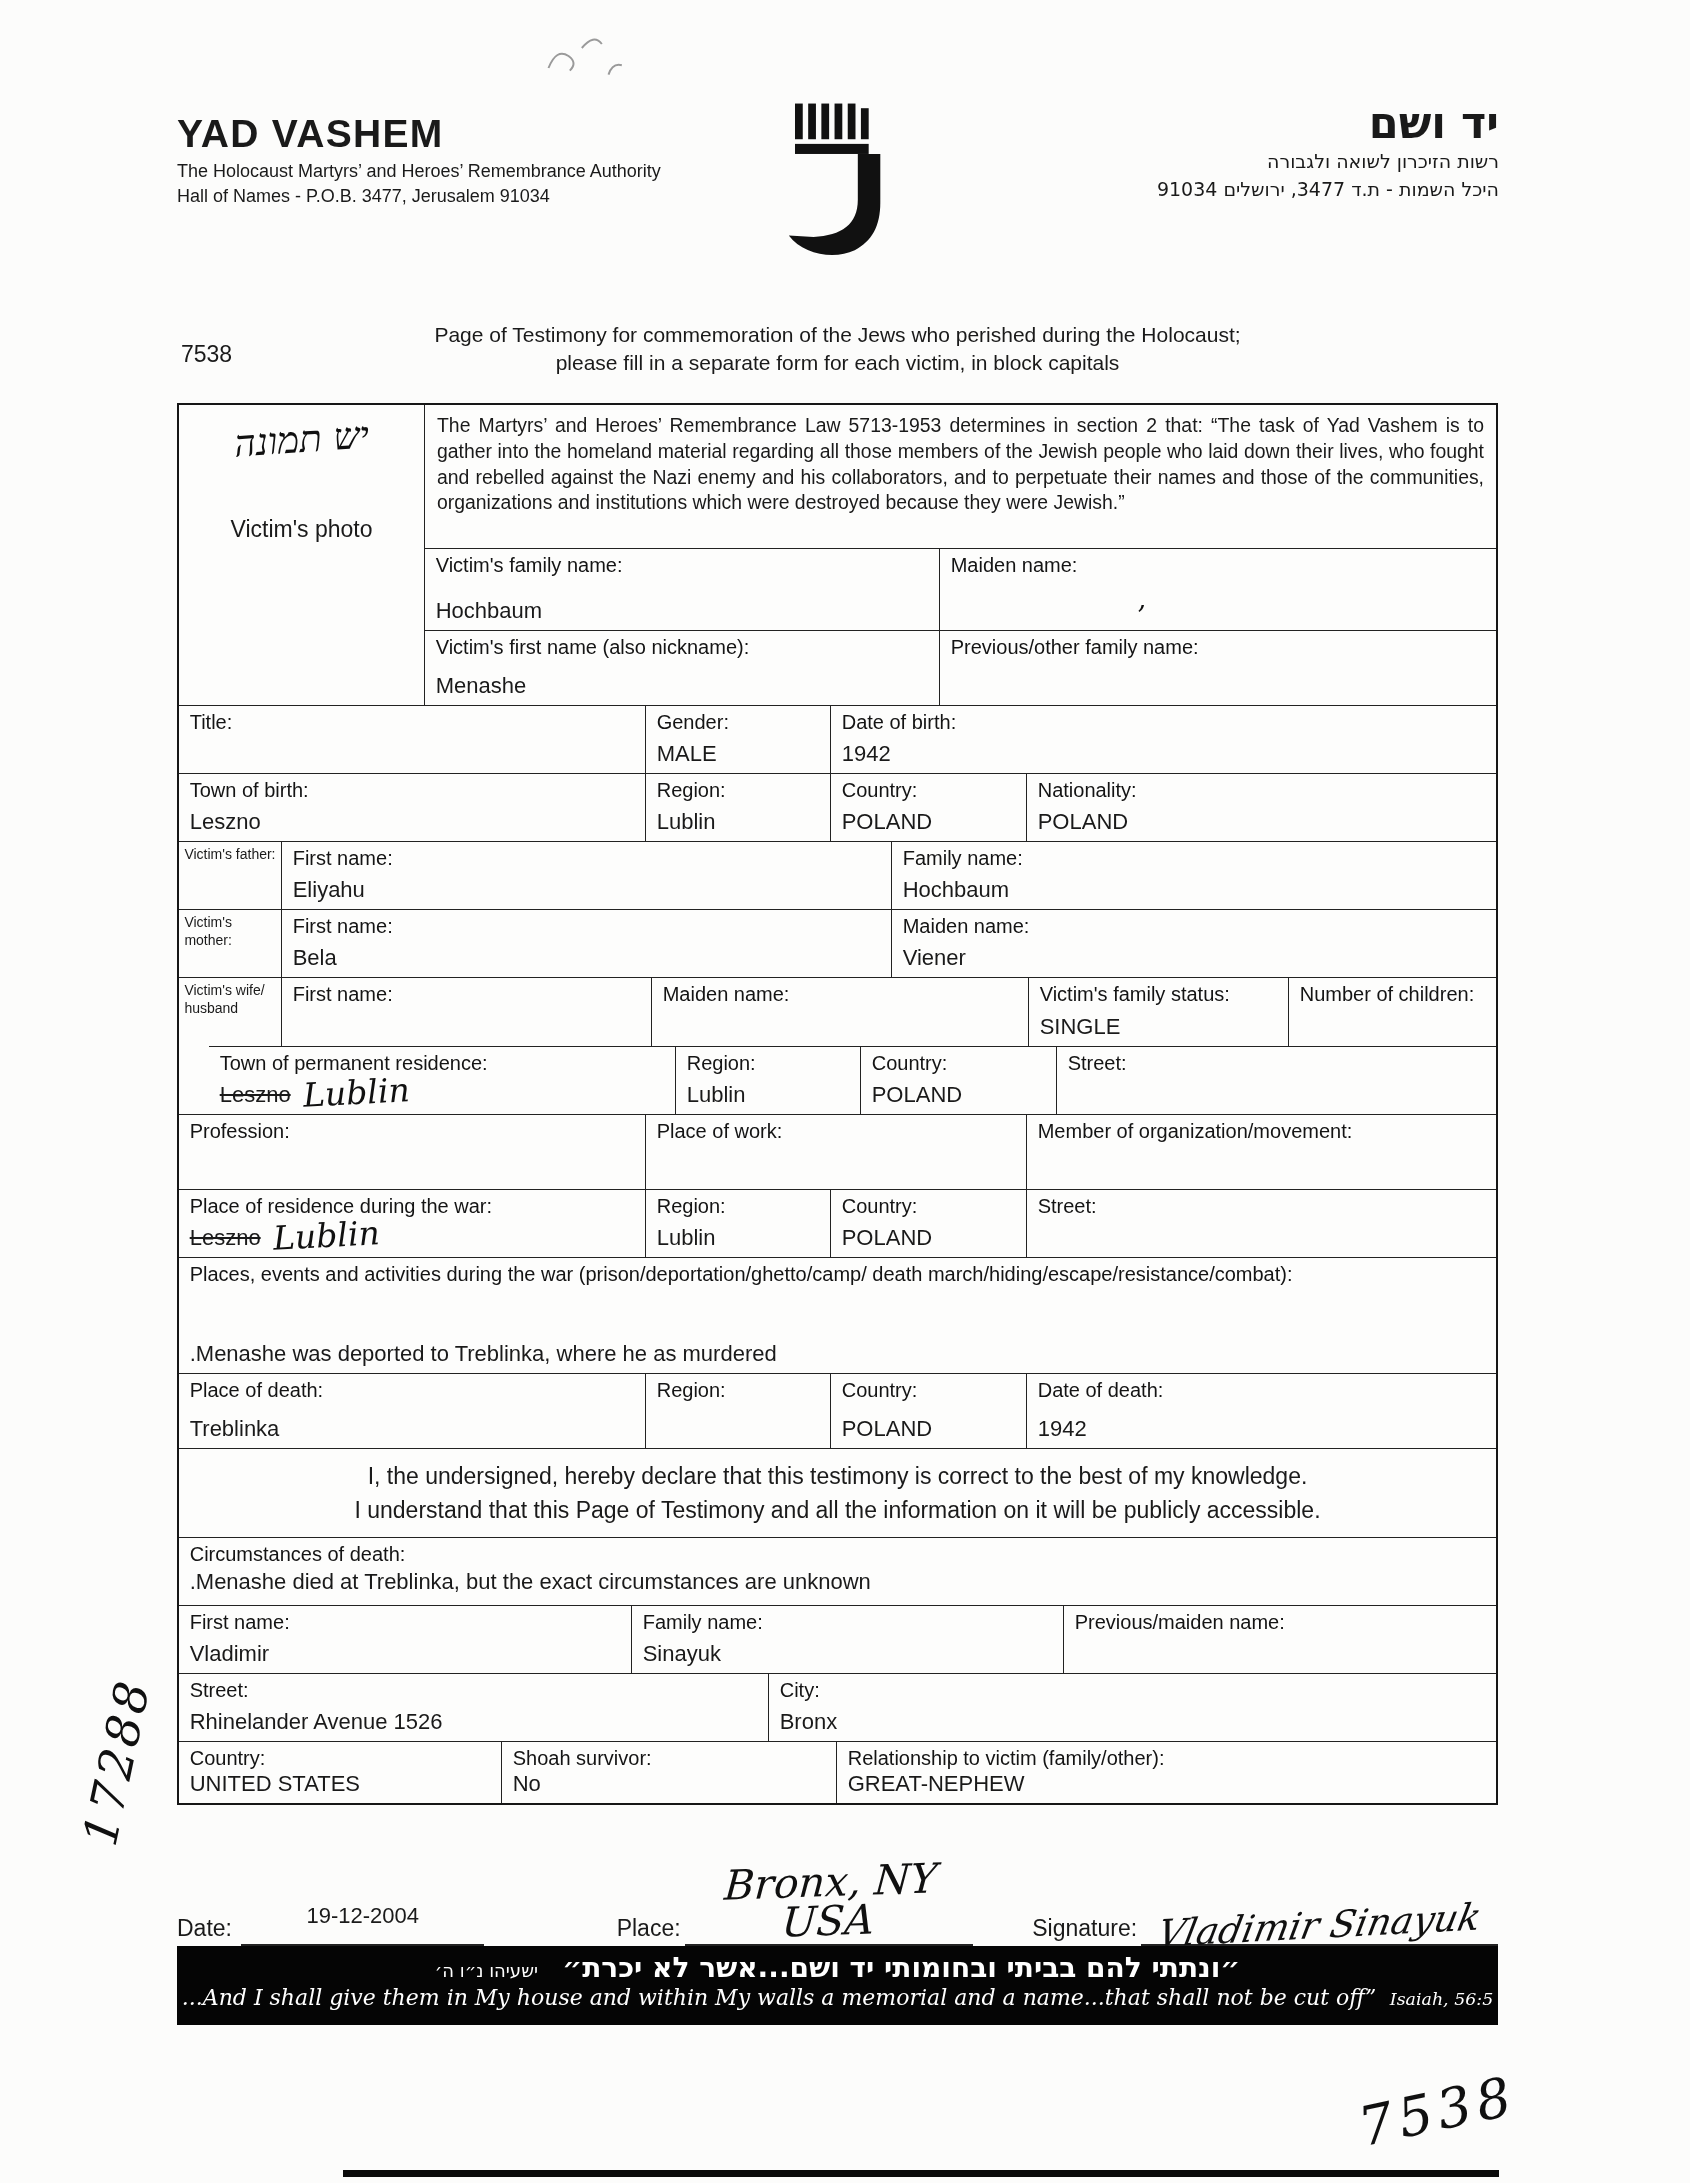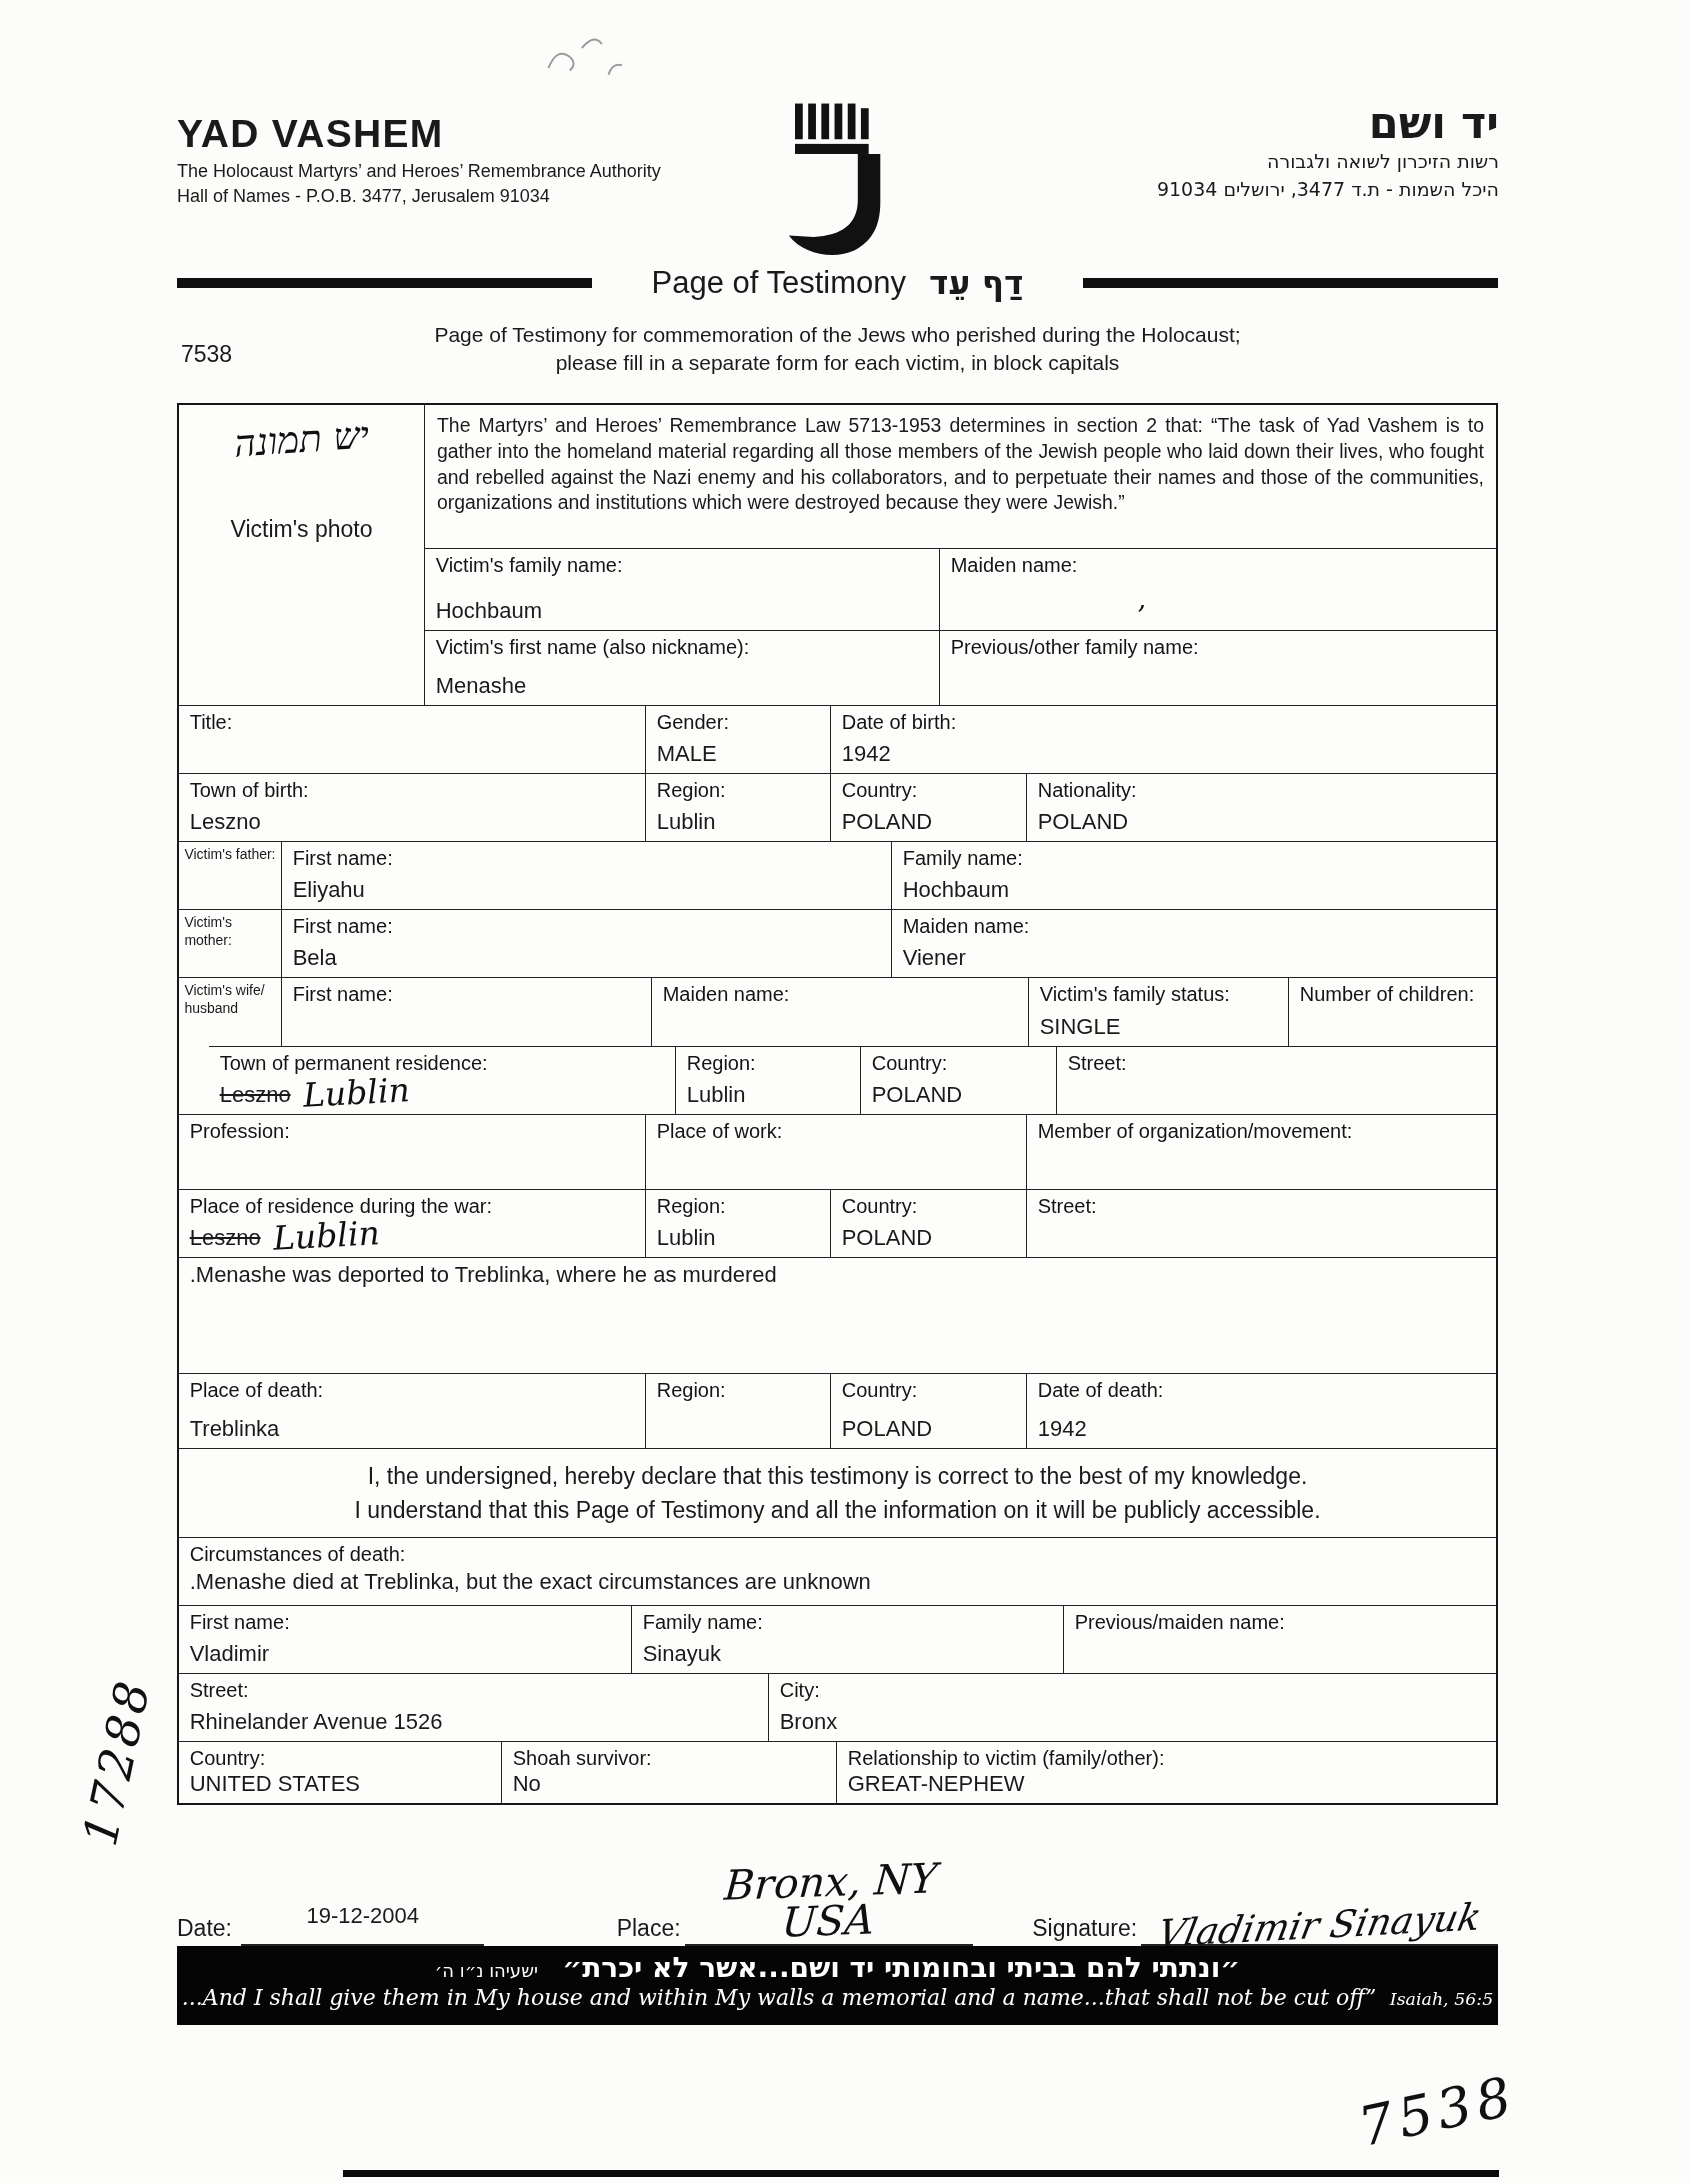--- a/index.html
+++ b/index.html
@@ -96,26 +96,20 @@
       </g>
     </svg>
   </div>
 
   <div class="hdr-right" dir="rtl">
     <div class="org-name-he">יד ושם</div>
     <div class="org-sub-he">רשות הזיכרון לשואה ולגבורה</div>
     <div class="org-sub-he">היכל השמות - ת.ד 3477, ירושלים 91034</div>
   </div>
 
-  <div class="title-row">
-    <div class="tbar"></div>
-    <div class="title-en">Page of Testimony</div>
-    <div class="title-he">דַף עֵד</div>
-    <div class="tbar"></div>
-  </div>
 
   <div class="intro">
     <div class="form-no">7538</div>
     <div class="intro-text">
       <div>Page of Testimony for commemoration of the Jews who perished during the Holocaust;</div>
       <div>please fill in a separate form for each victim, in block capitals</div>
     </div>
   </div>
 
   <div class="ftable">
@@ -288,20 +282,21 @@
         <div class="val">POLAND</div>
       </div>
       <div class="c flex1">
         <div class="lbl">Street:</div>
         <div class="val"></div>
       </div>
     </div>
 
     <div class="row" style="height:116px;">
       <div class="c nol flex1">
+        <div class="lbl">Places, events and activities during the war (prison/deportation/ghetto/camp/ death march/hiding/escape/resistance/combat):</div>
         <div class="val">.Menashe was deported to Treblinka, where he as murdered</div>
       </div>
     </div>
 
     <div class="row" style="height:75px;">
       <div class="c nol" style="width:466px;">
         <div class="lbl">Place of death:</div>
         <div class="val">Treblinka</div>
       </div>
       <div class="c" style="width:185px;">

